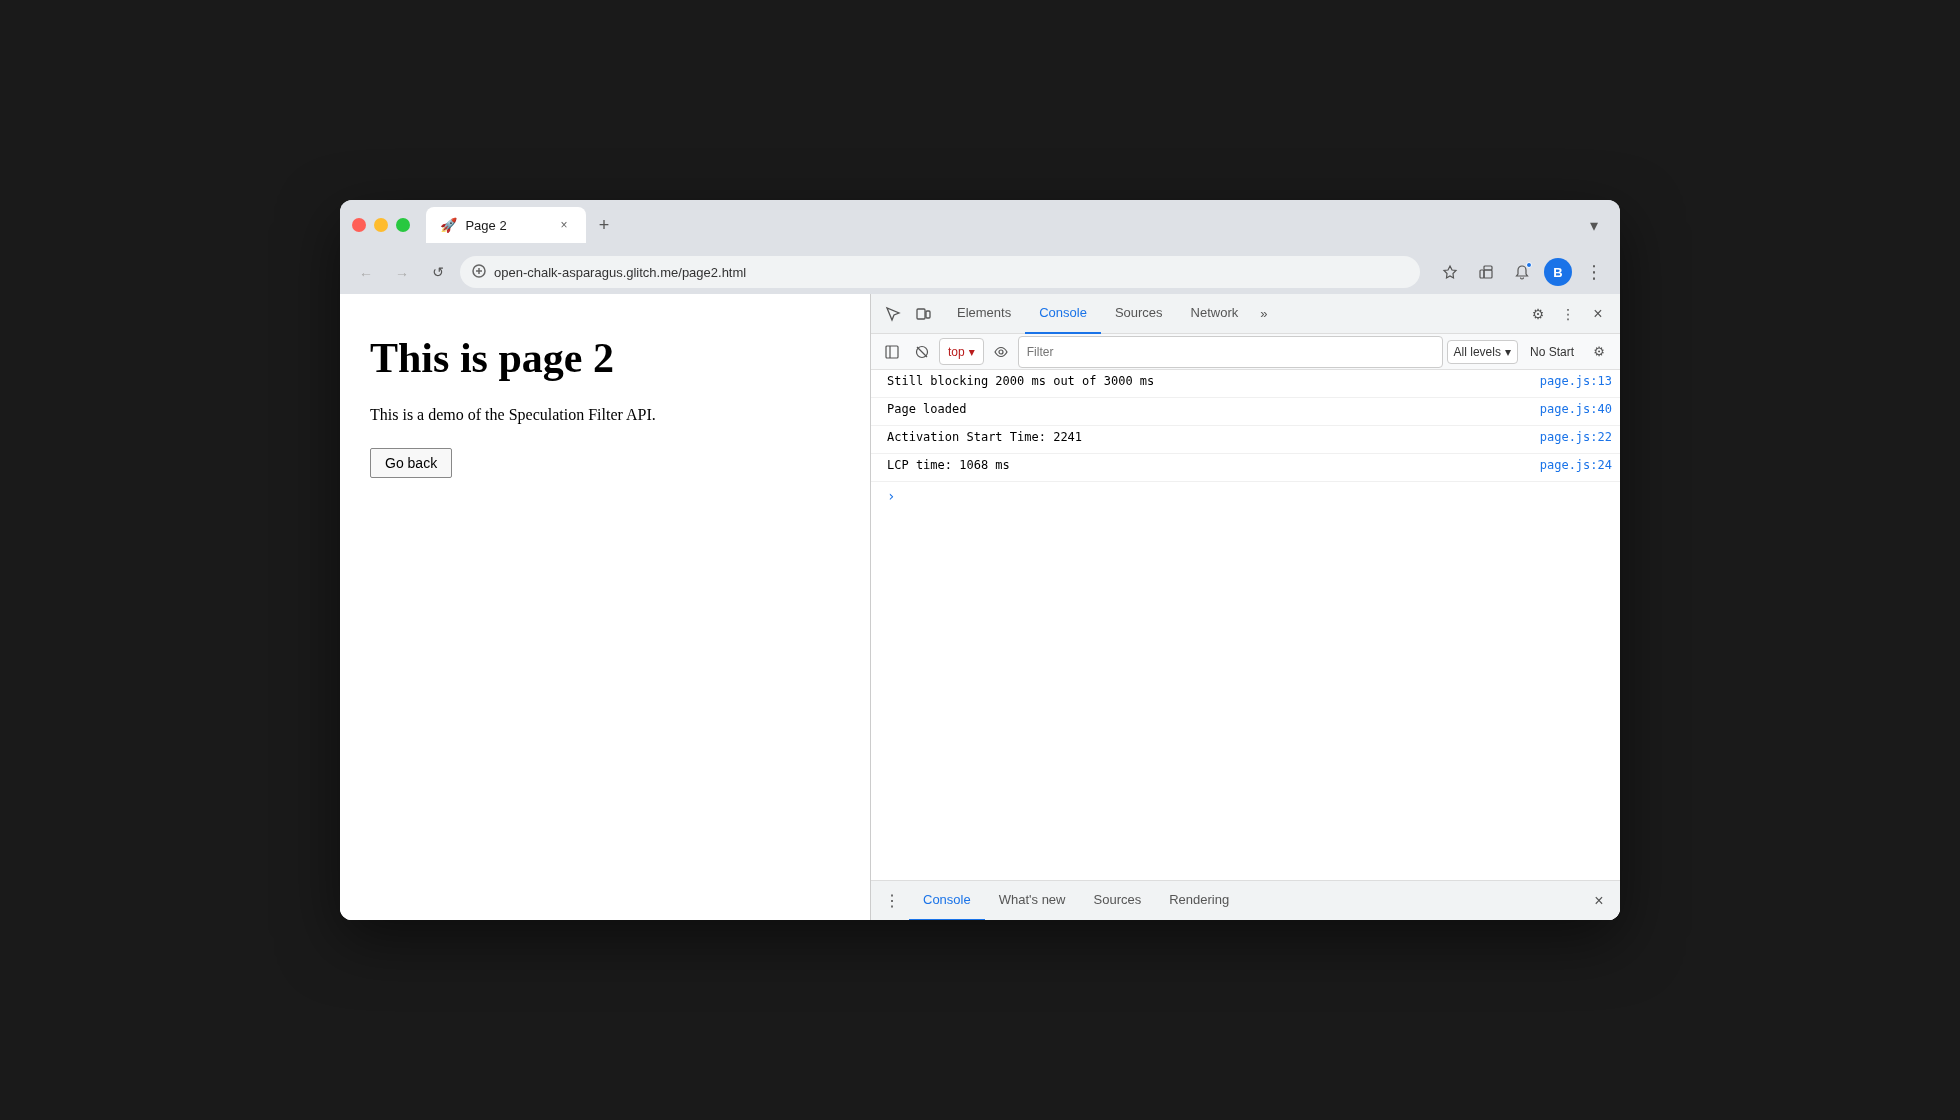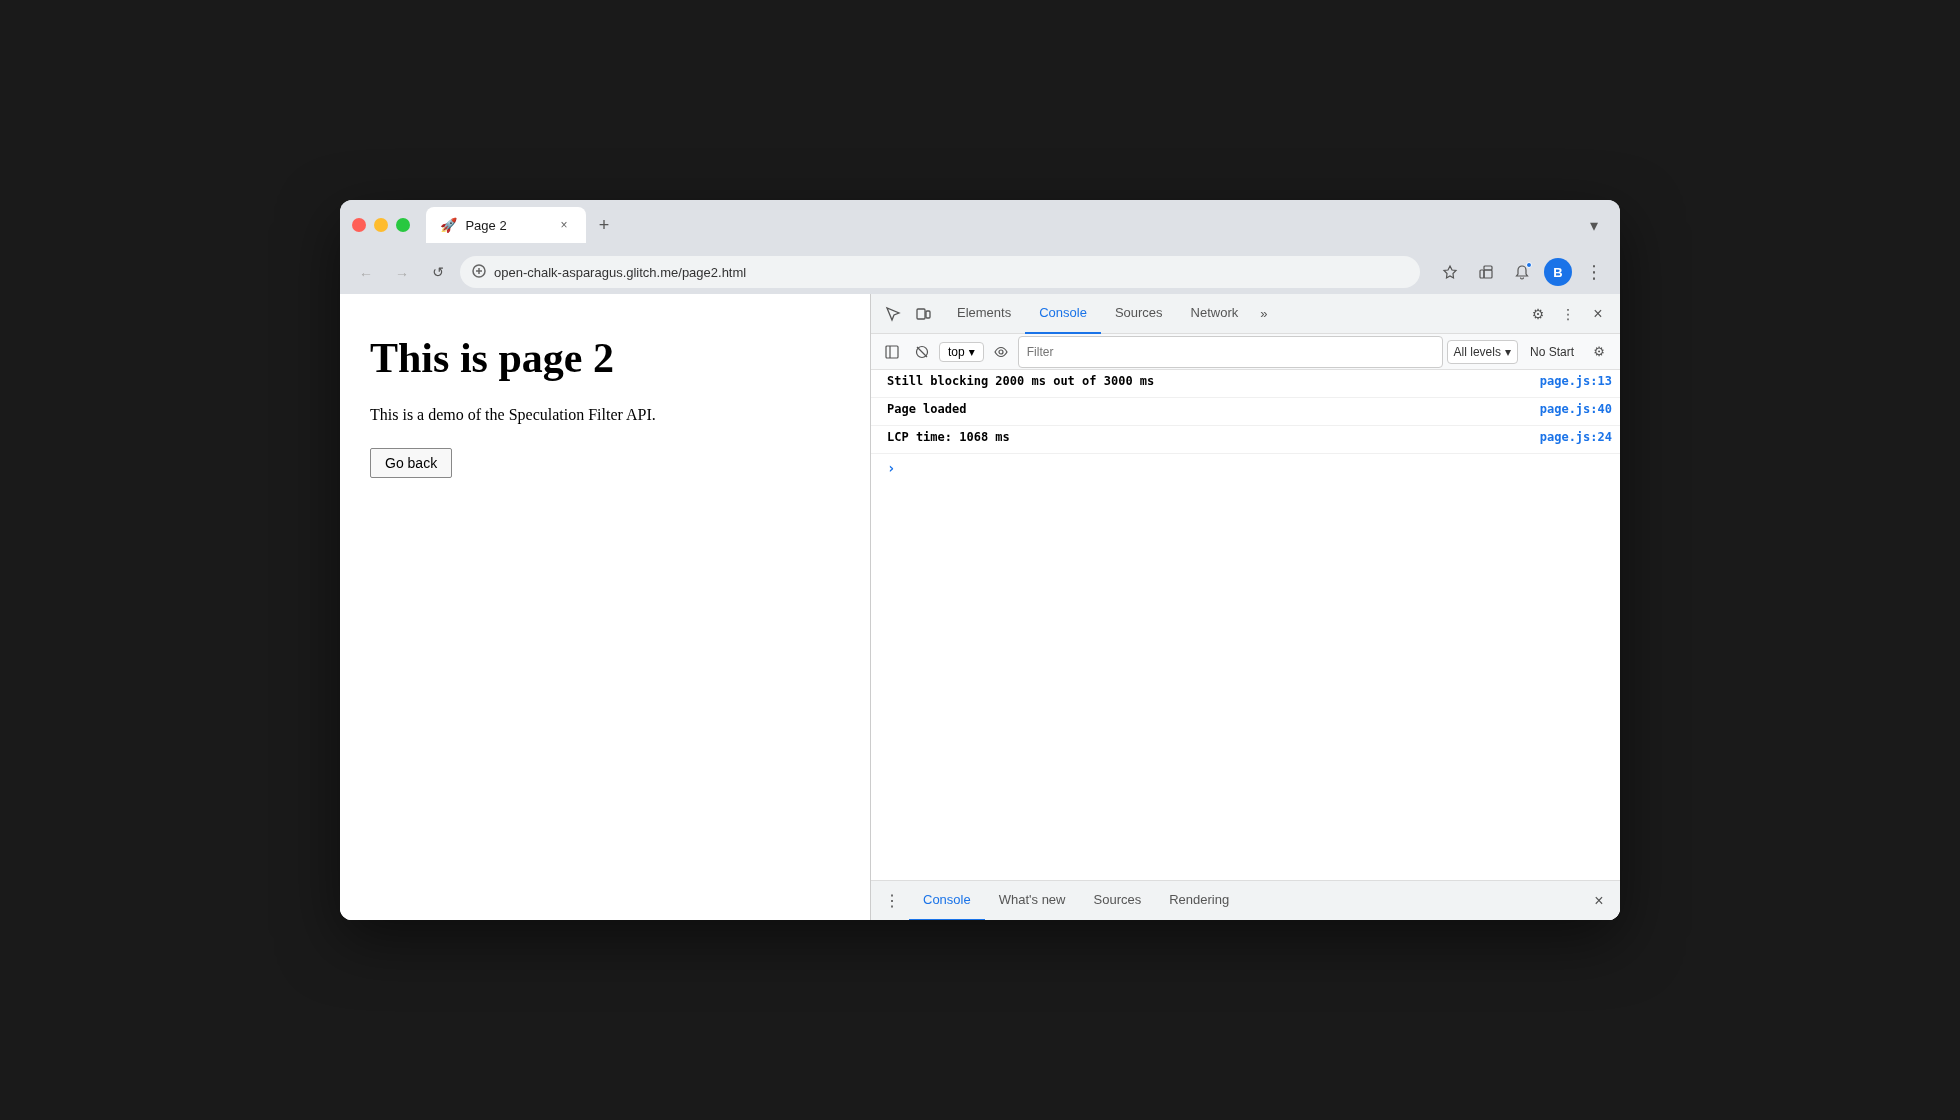--- a/index.html
+++ b/index.html
@@ -307,23 +307,23 @@
     }
     .console-context {
       display: flex;
       align-items: center;
       gap: 4px;
       background: white;
       border: 1px solid #ccc;
       border-radius: 4px;
       padding: 2px 8px;
       font-size: 12px;
-      color: #000000;
-      cursor: pointer;
-      height: 20px;
+      color: #b91c1c;
+      cursor: pointer;
+      height: 27px;
     }
     .console-eye-btn {
       width: 26px;
       height: 26px;
       display: flex;
       align-items: center;
       justify-content: center;
       border-radius: 4px;
       cursor: pointer;
       color: #555;
@@ -368,21 +368,20 @@
       cursor: pointer;
       color: #555;
       font-size: 13px;
     }
     
     .console-output {
       flex: 1;
       overflow-y: auto;
       font-family: 'Consolas', 'Monaco', monospace;
       font-size: 12px;
-      font-weight: bold;
     }
     .console-log-entry {
       display: flex;
       align-items: baseline;
       padding: 4px 8px 4px 16px;
       border-bottom: 1px solid #f0f0f0;
       min-height: 28px;
     }
     .log-message {
       flex: 1;
@@ -591,20 +590,24 @@
       <div class="console-output">
         <div class="console-log-entry">
           <span class="log-message">Still blocking 2000 ms out of 3000 ms</span>
           <a class="log-source">page.js:13</a>
         </div>
         <div class="console-log-entry">
           <span class="log-message">Page loaded</span>
           <a class="log-source">page.js:40</a>
         </div>
         <div class="console-log-entry">
+          <span class="log-message">Activation Start Time: 2241</span>
+          <a class="log-source">page.js:22</a>
+        </div>
+        <div class="console-log-entry">
           <span class="log-message">LCP time: 1068 ms</span>
           <a class="log-source">page.js:24</a>
         </div>
         <div class="console-prompt">
           <span class="console-chevron">›</span>
         </div>
       </div>
 
       <div class="devtools-drawer">
         <div class="drawer-menu-btn">⋮</div>

